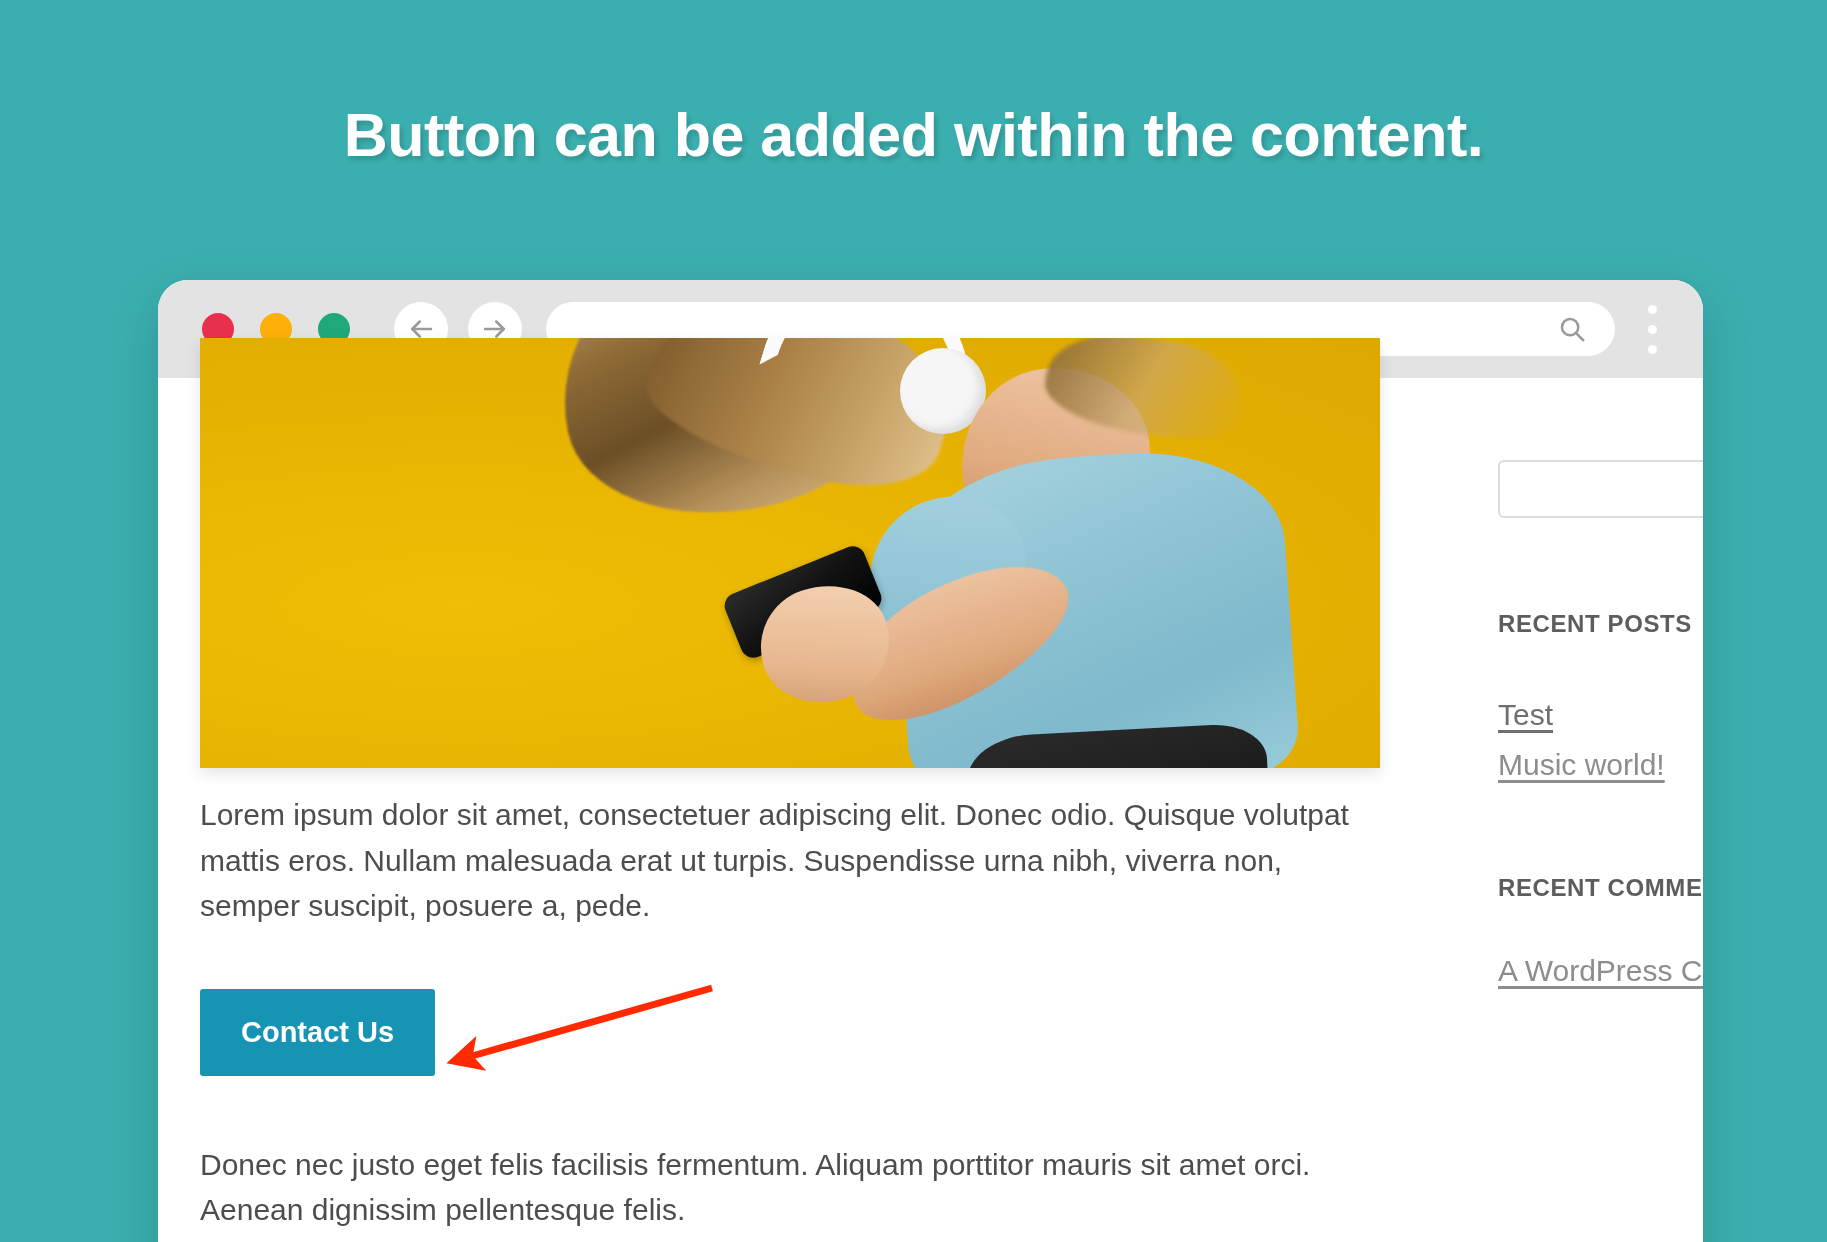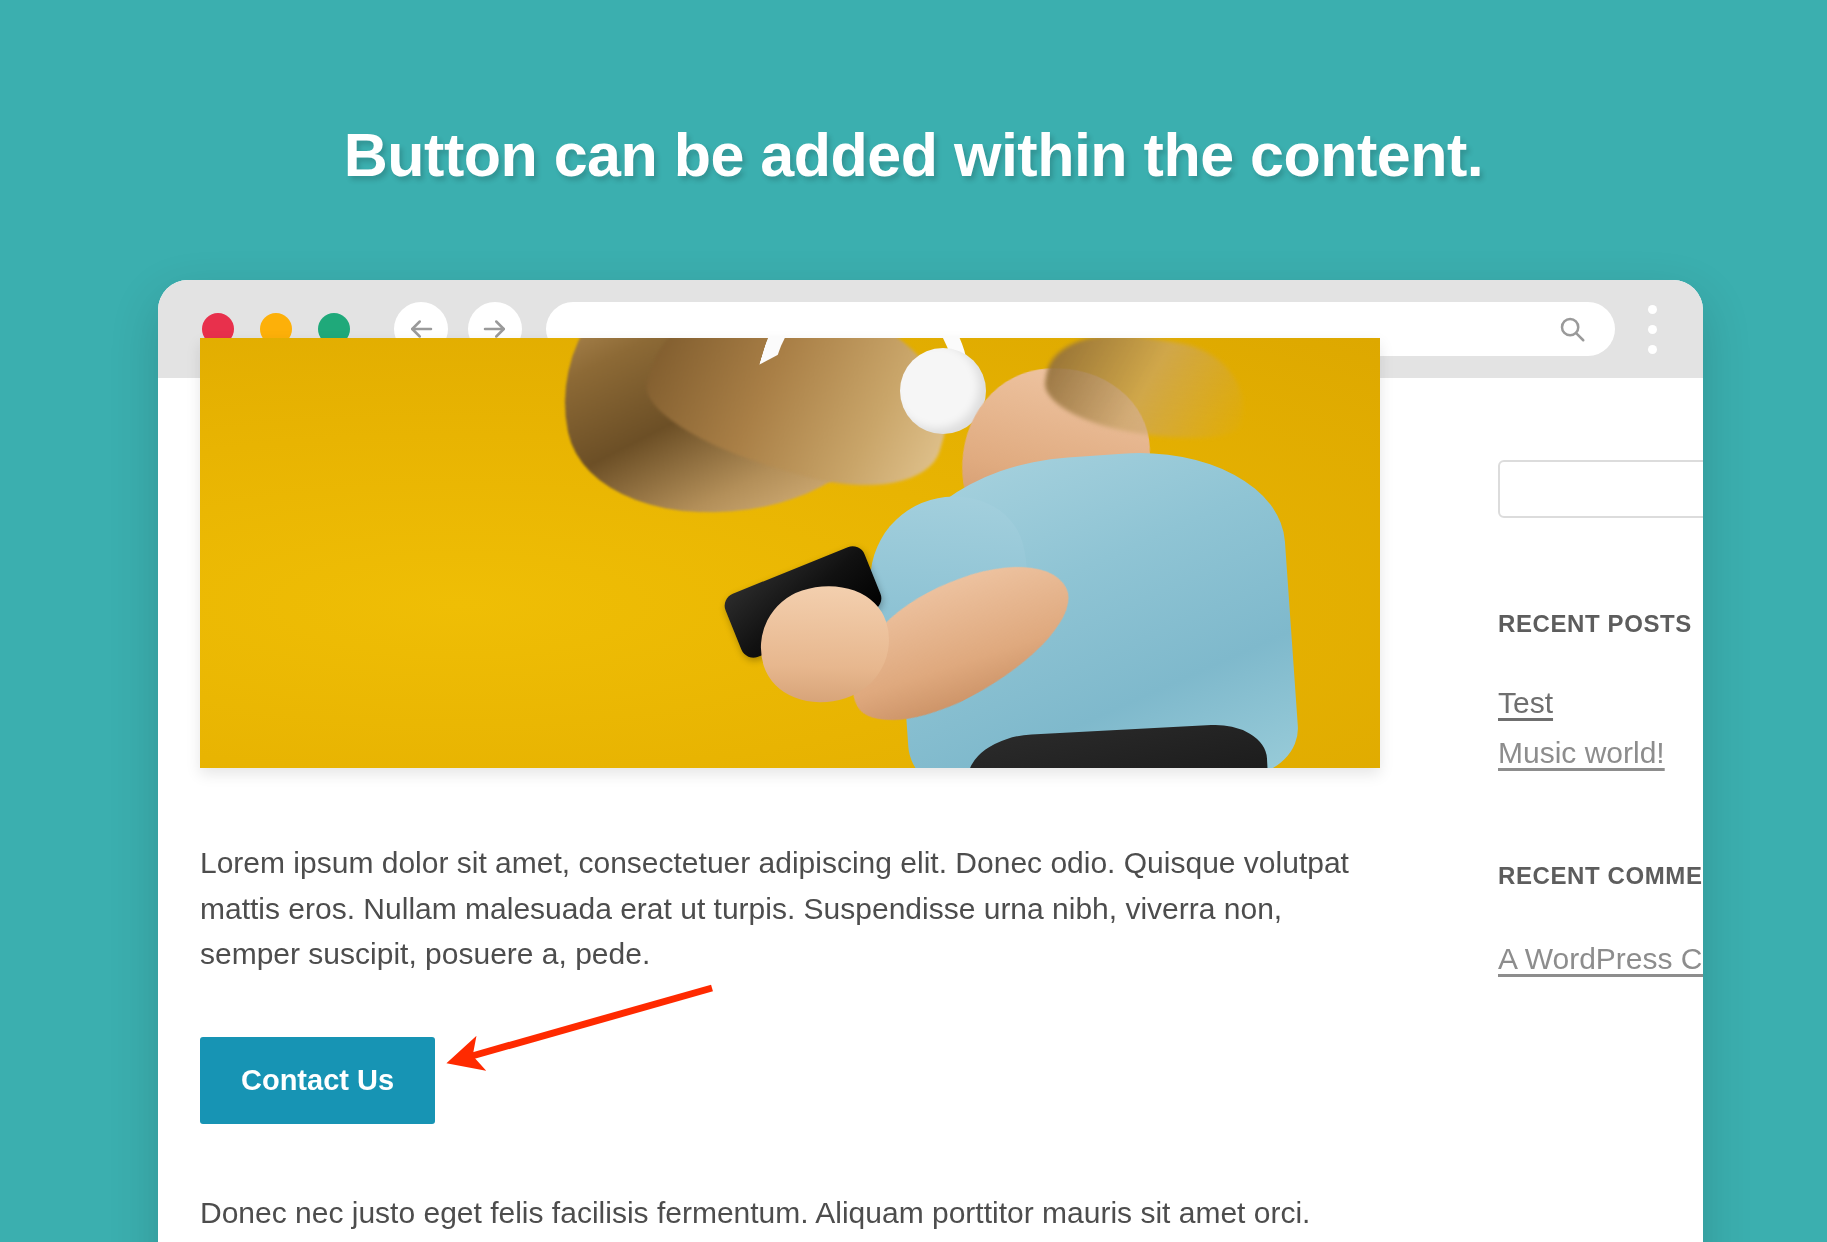--- a/index.html
+++ b/index.html
@@ -12,21 +12,21 @@
 
   body {
     background: #3BAFAF;
     font-family: "Liberation Sans", sans-serif;
     position: relative;
   }
 
   
   .headline {
     position: absolute;
-    top: 120px;
+    top: 100px;
     left: 0;
     width: 1827px;
     text-align: center;
     color: #ffffff;
     font-size: 61px;
     font-weight: bold;
     letter-spacing: -0.5px;
     text-shadow: 3px 4px 5px rgba(0,0,0,0.16);
     white-space: nowrap;
   }
@@ -249,21 +249,21 @@
     width: 300px; height: 180px;
     background: linear-gradient(170deg, #2b2b2b 0%, #181818 55%, #0d0d0d 100%);
     border-radius: 22% 18% 6% 6% / 24% 20% 6% 6%;
     transform: rotate(-3deg);
   }
 
   .paragraph {
     font-size: 30px;
     line-height: 1.52;
     color: #4d4d4d;
-    margin-top: 72px;
+    margin-top: 24px;
     max-width: 1160px;
   }
   .paragraph.second { margin-top: 66px; }
 
   .contact-button {
     display: inline-block;
     margin-top: 60px;
     background: #1794B4;
     color: #ffffff;
     font-size: 29px;
@@ -310,21 +310,21 @@
   }
 
   .widget-title {
     margin-top: 92px;
     font-size: 24px;
     font-weight: bold;
     color: #5d5d5d;
     letter-spacing: 0.6px;
   }
 
-  .post-list { list-style: none; margin-top: 48px; }
+  .post-list { list-style: none; margin-top: 60px; }
   .post-list li { margin-bottom: 16px; }
 
   .comment-link { display: inline-block; margin-top: 52px; }
 
   
   .arrow-overlay {
     position: absolute;
     left: 430px;
     top: 960px;
     width: 320px;

